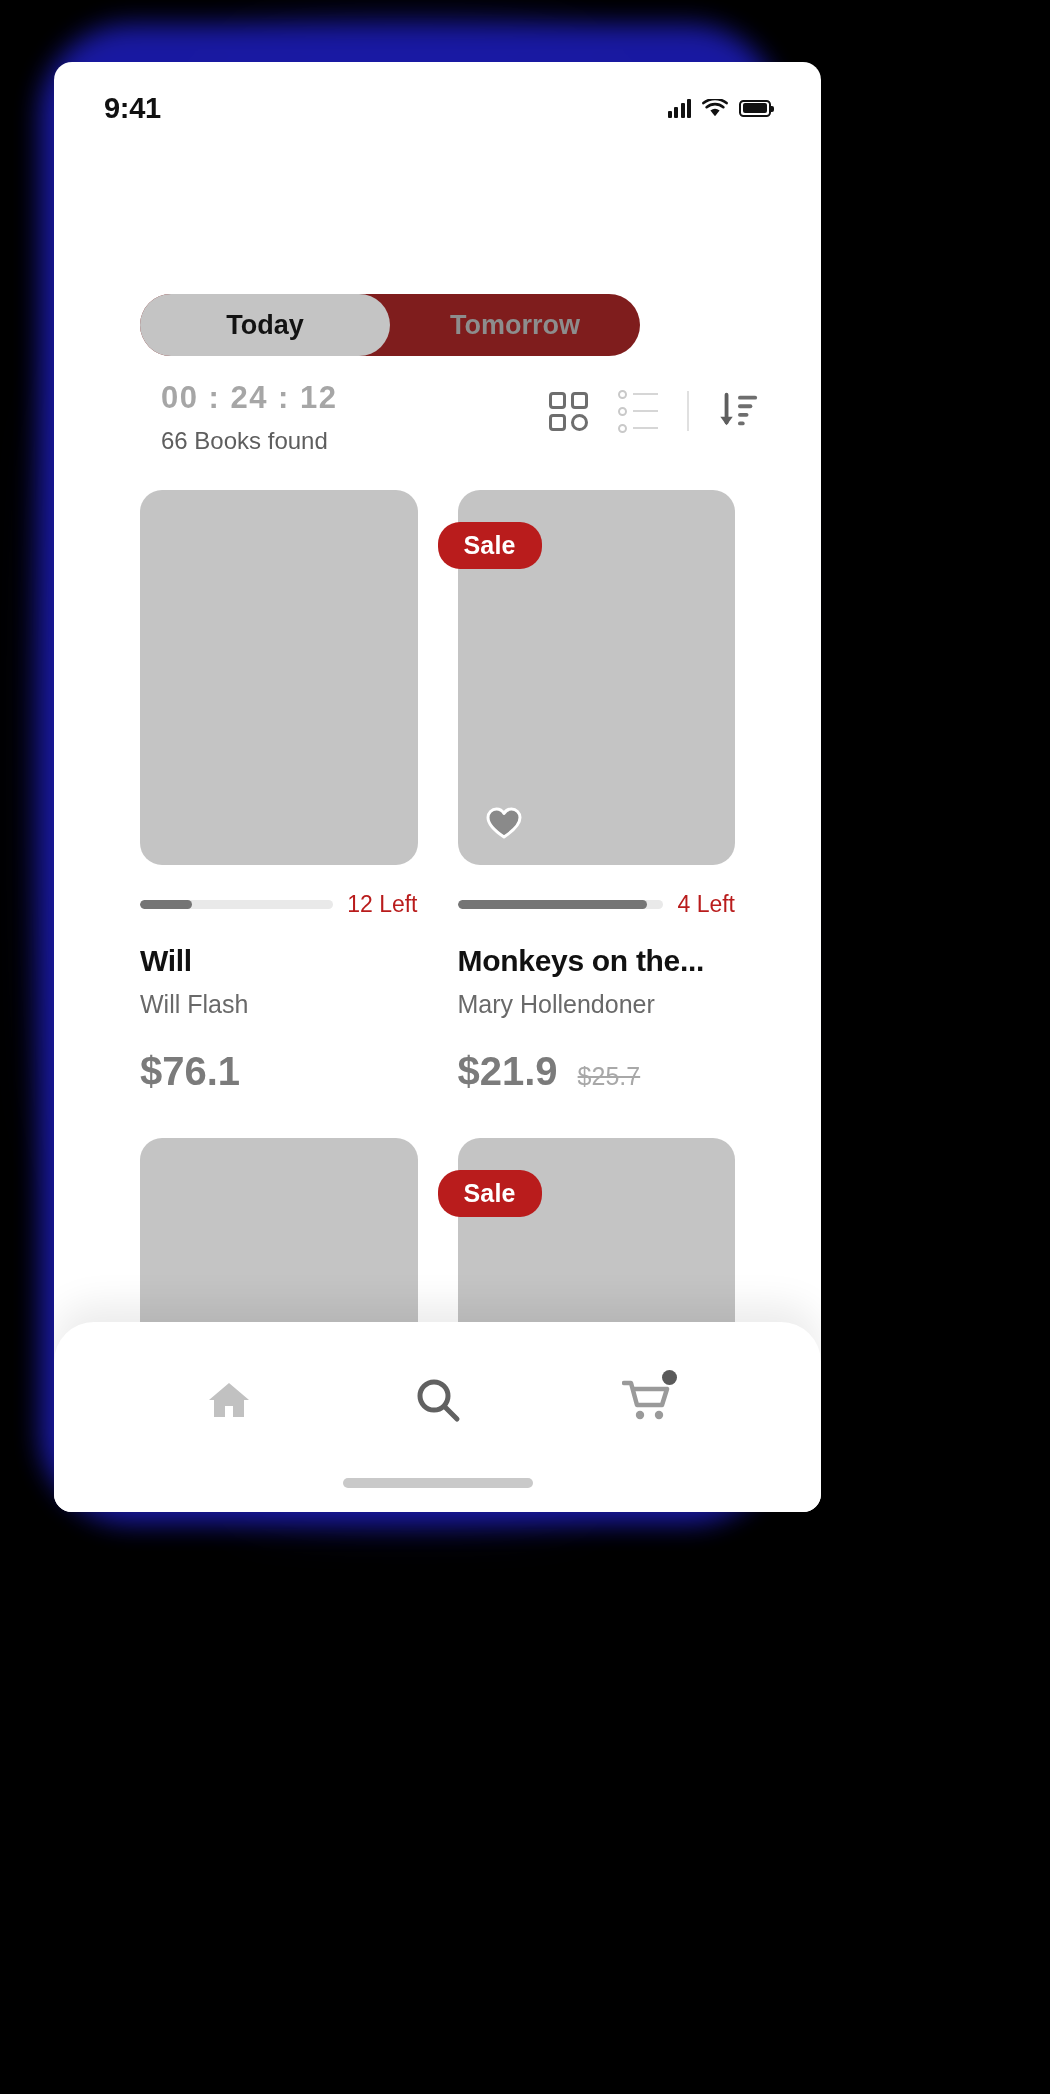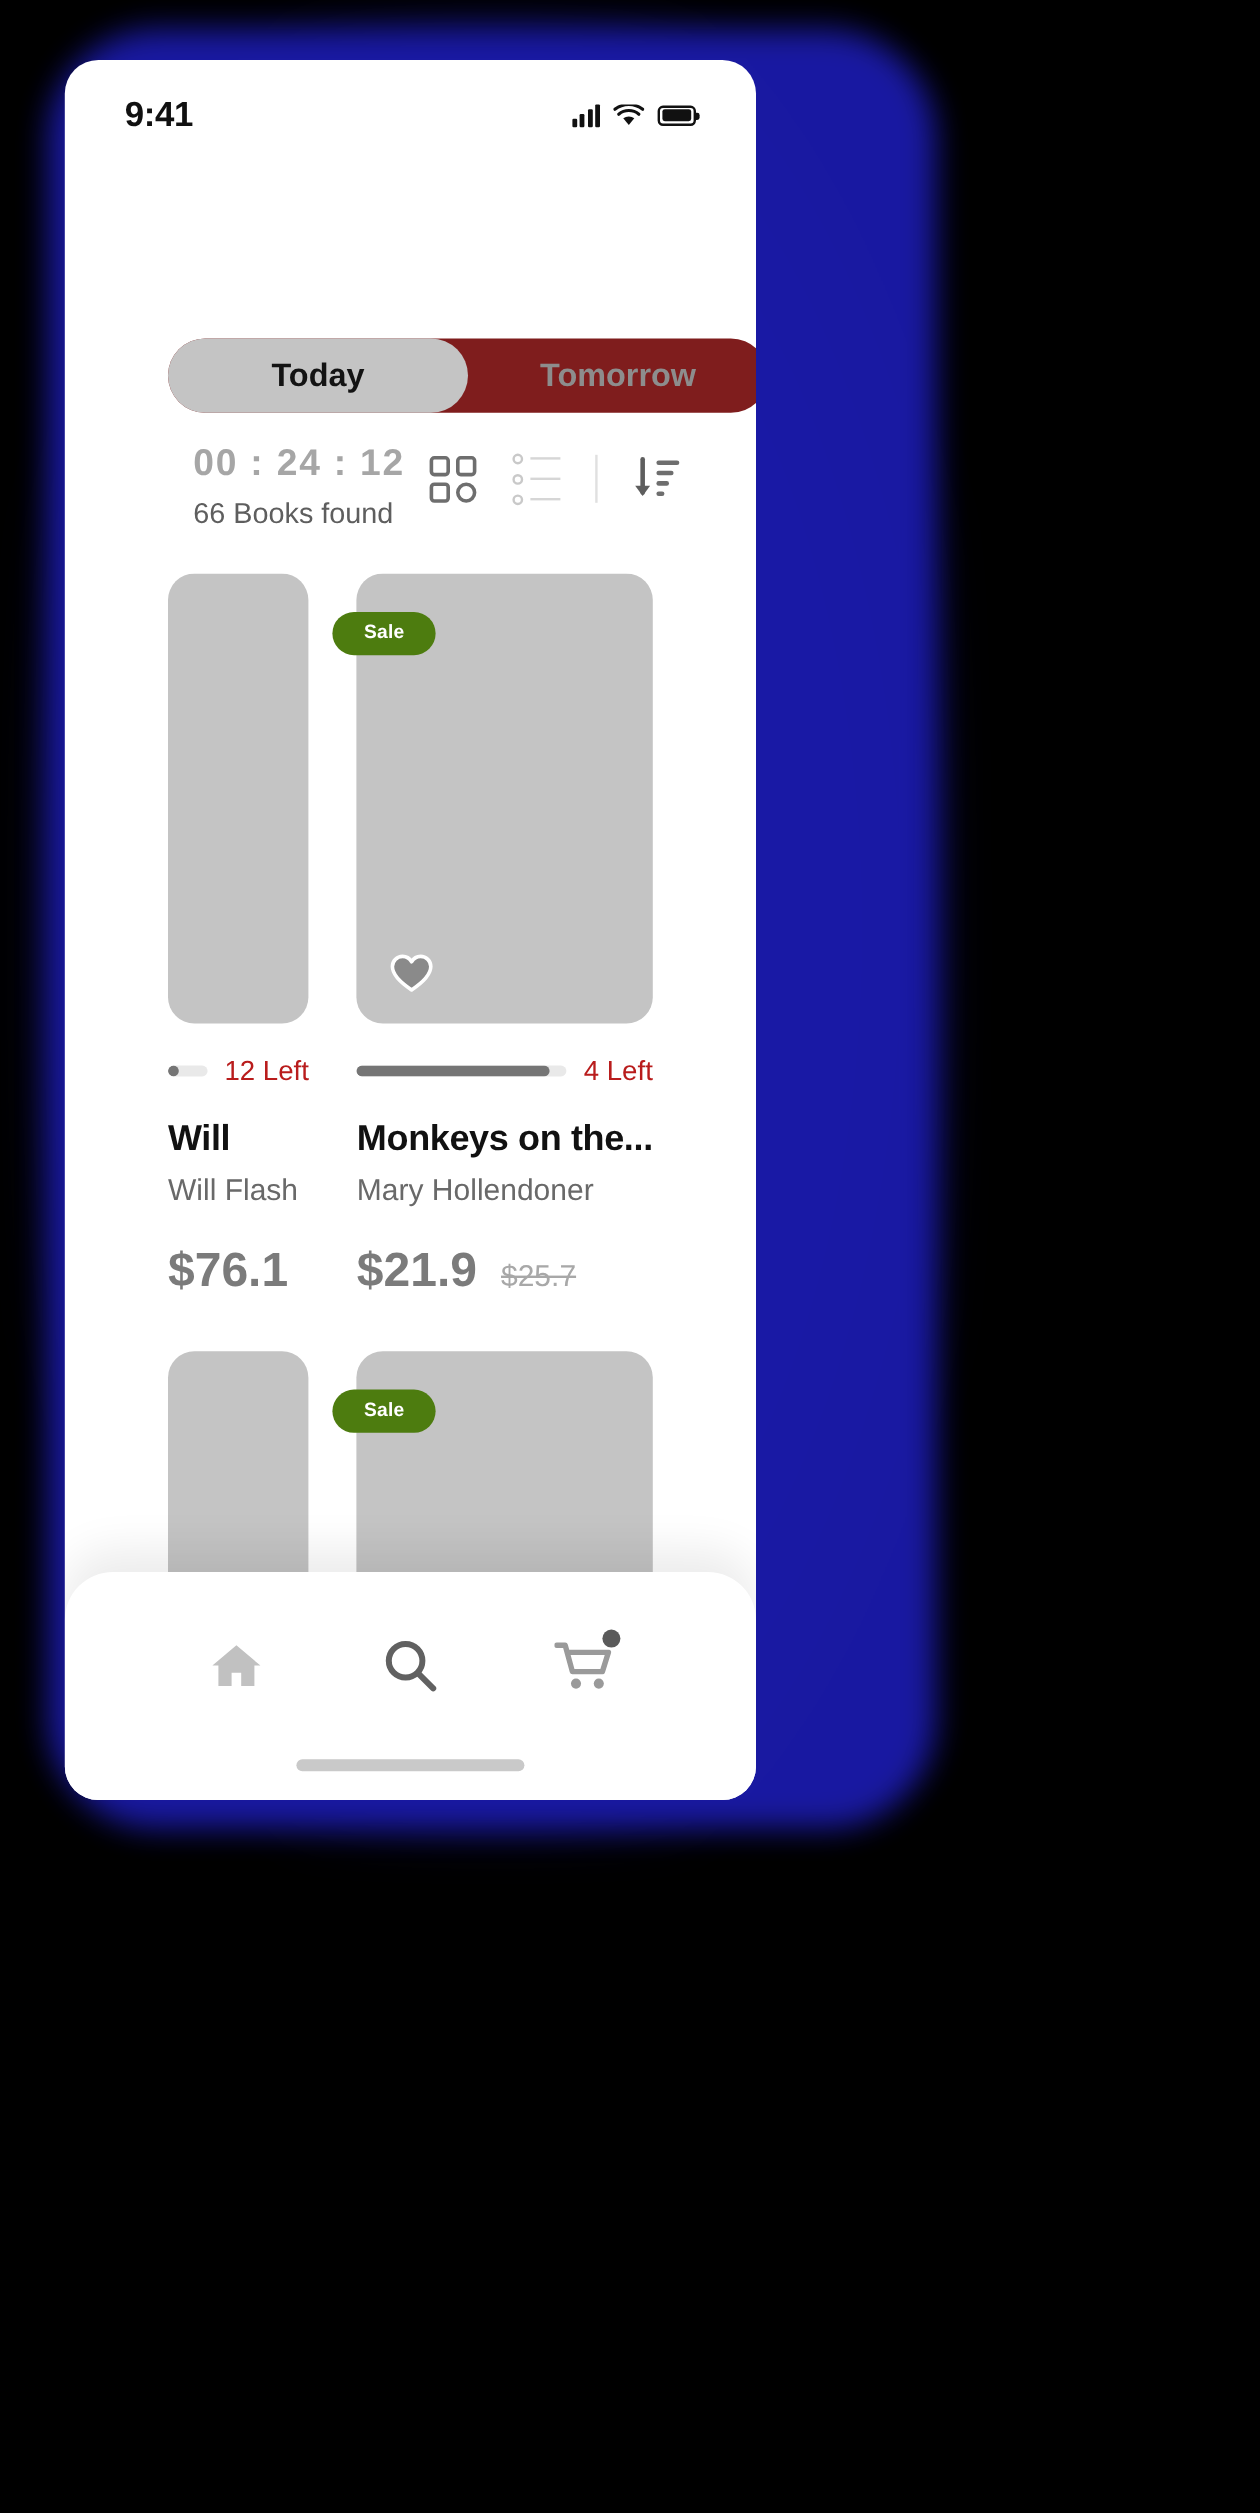--- a/index.html
+++ b/index.html
@@ -41,25 +41,25 @@
     width: 760px;
     height: 1520px;
     border-radius: 100px;
     background: radial-gradient(ellipse at center, rgba(30,30,190,0.55) 55%, rgba(20,20,140,0.0) 78%);
     filter: blur(18px);
   }
 
   .device {
     position: absolute;
     left: 54px;
-    top: 50px;
-    width: 576px;
+    top: 62px;
+    width: 767px;
     height: 1450px;
     background: #ffffff;
-    border-radius: 28px;
+    border-radius: 18px;
     overflow: hidden;
     z-index: 5;
   }
 
   
   .statusbar {
     position: absolute;
     top: 0; left: 0; right: 0;
     height: 92px;
     display: flex;
@@ -273,23 +273,23 @@
     width: 100%;
     height: 375px;
     background: #c4c4c4;
     border-radius: 22px;
     position: relative;
   }
   .badge-sale {
     position: absolute;
     top: 32px;
     left: -20px;
-    background: #4d7c0f;
+    background: #b91c1c;
     color: #ffffff;
-    font-size: 16px;
+    font-size: 25px;
     font-weight: 700;
     padding: 9px 26px;
     border-radius: 22px;
     letter-spacing: 0.2px;
   }
   .heart-btn {
     position: absolute;
     left: 26px;
     bottom: 22px;
     width: 40px; height: 40px;

